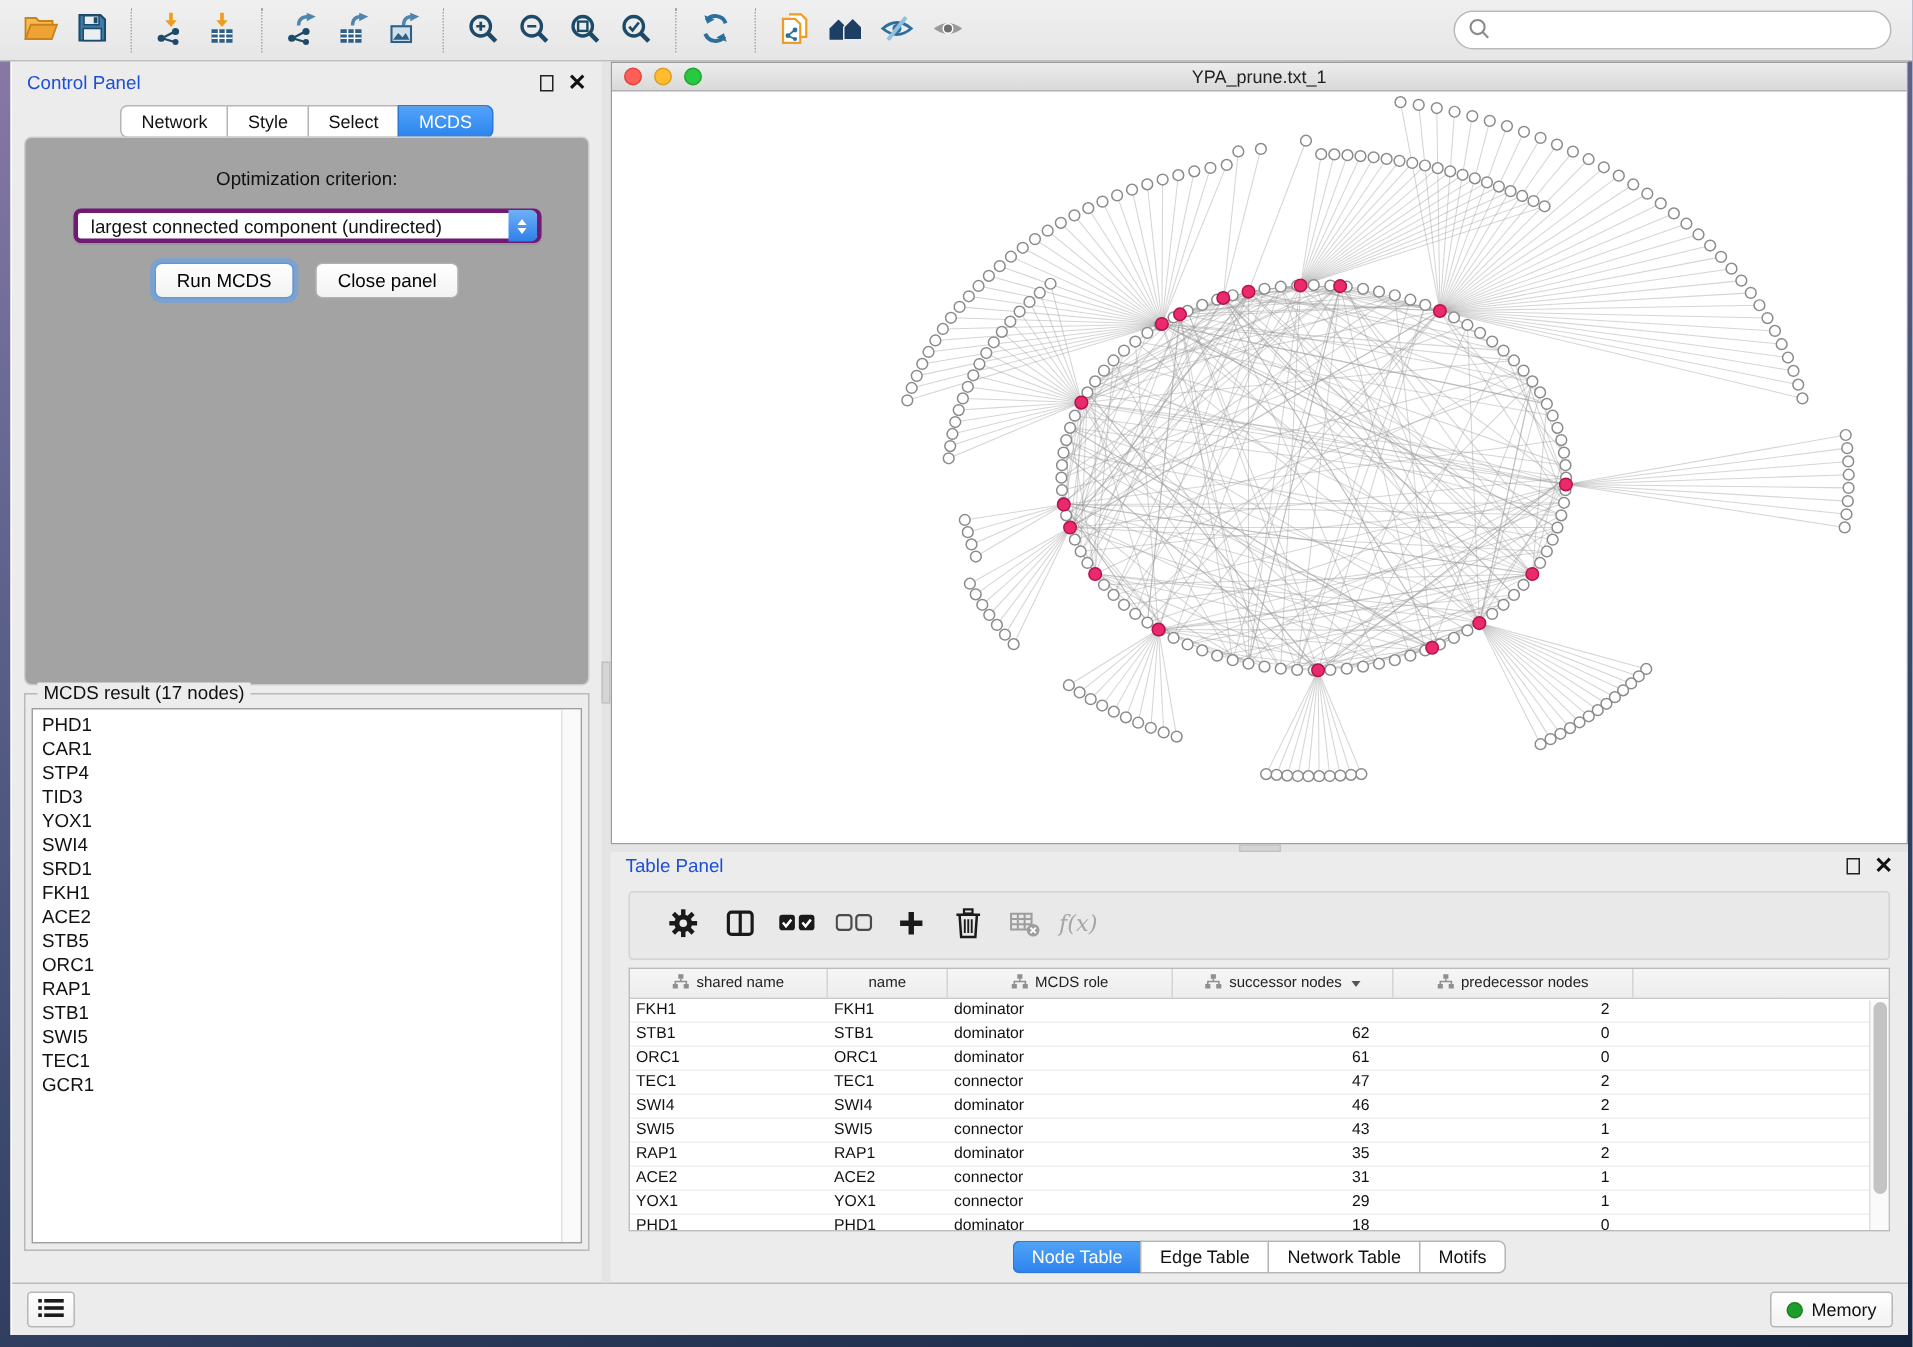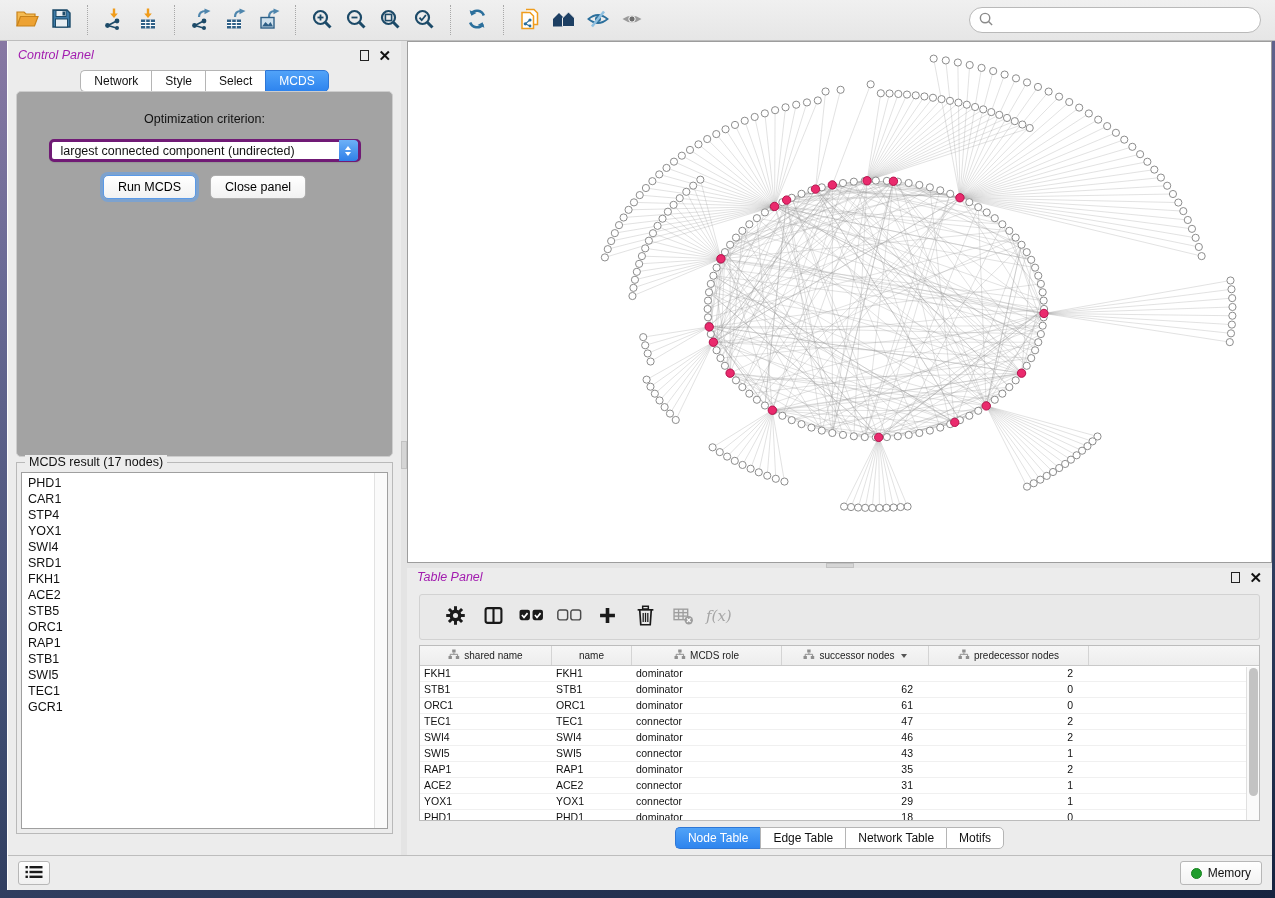--- a/index.html
+++ b/index.html
@@ -22,21 +22,21 @@
   .search-wrap { display:flex; align-items:center; background:#fff; border:1px solid #b9b9b9; border-radius:13px; height:26px; width:292px; padding:0 8px; margin-right:4px; }
   .search-wrap input { border:none; outline:none; flex:1; font-size:12px; background:transparent; margin-left:5px; font-family:"Liberation Sans",sans-serif; }
 
   
   .workspace { position:absolute; top:41px; left:7px; right:3px; bottom:0; display:flex; flex-direction:column; background:#ececec; border-left:1px solid #fdfdfd; }
   .main-row { flex:1; display:flex; min-height:0; }
 
   
   .control-panel { width:393px; display:flex; flex-direction:column; background:#ececec; padding-top:5px; }
   .panel-header { display:flex; align-items:center; padding:2px 10px 4px 10px; }
-  .panel-title { font-size:12.5px; color:#a21caf;font-style:italic; }
+  .panel-title { font-size:12.5px; color:#1d4ed8; }
   .panel-header .win-icons { margin-left:auto; display:flex; align-items:center; gap:9px; }
   .float-icon { width:9px; height:11px; border:1.6px solid #222; display:inline-block; }
   .close-x { font-size:15px; font-weight:bold; color:#111; line-height:11px; }
 
   .seg-tabs { display:flex; justify-content:center; margin-top:4px; }
   .seg-tab { padding:3px 13px; font-size:12px; background:#fff; border:1px solid #b5b5b5; border-right:none; color:#111; }
   .seg-tab:first-child { border-radius:5px 0 0 5px; }
   .seg-tab:last-child { border-radius:0 5px 5px 0; border-right:1px solid #b5b5b5; }
   .seg-tab.active { background:linear-gradient(#51a3f8,#2e84ee); color:#fff; border-color:#2e77d6; }
 
@@ -308,20 +308,21 @@
             <button class="mac-btn">Close panel</button>
           </div>
         </div>
         <div class="groupbox">
           <span class="groupbox-legend">MCDS result (17 nodes)</span>
           <div class="result-list" id="result-list">
             <div class="result-scroll"></div>
           <div class="result-item">PHD1</div>
               <div class="result-item">CAR1</div>
               <div class="result-item">STP4</div>
+              <div class="result-item">TID3</div>
               <div class="result-item">YOX1</div>
               <div class="result-item">SWI4</div>
               <div class="result-item">SRD1</div>
               <div class="result-item">FKH1</div>
               <div class="result-item">ACE2</div>
               <div class="result-item">STB5</div>
               <div class="result-item">ORC1</div>
               <div class="result-item">RAP1</div>
               <div class="result-item">STB1</div>
               <div class="result-item">SWI5</div>
@@ -331,20 +332,28 @@
         </div>
       </div>
 
       <div class="v-split">
           <div class="grip"></div>
         </div>
 
       <div class="right-col">
 
         <div class="net-window">
+          <div class="net-titlebar">
+            <div class="net-title">YPA_prune.txt_1</div>
+            <div class="traffic">
+              <span class="tl red"></span>
+              <span class="tl yellow"></span>
+              <span class="tl green"></span>
+            </div>
+          </div>
           <div class="net-canvas" id="net-canvas"><svg width="100%" height="100%" viewBox="0 0 867 500">
                 <g stroke="#9b9b9b" stroke-width="0.7" stroke-opacity="0.42">
                   <line x1="314.4" y1="206.6" x2="481.1" y2="128.3"></line>
                   <line x1="314.4" y1="206.6" x2="524.3" y2="134.8"></line>
                   <line x1="314.4" y1="206.6" x2="437.0" y2="130.5"></line>
                   <line x1="314.4" y1="206.6" x2="310.0" y2="298.5"></line>
                   <line x1="314.4" y1="206.6" x2="447.9" y2="384.9"></line>
                   <line x1="314.4" y1="206.6" x2="572.9" y2="359.3"></line>
                   <line x1="314.4" y1="206.6" x2="513.7" y2="381.6"></line>
                   <line x1="314.4" y1="206.6" x2="638.6" y2="248.6"></line>

